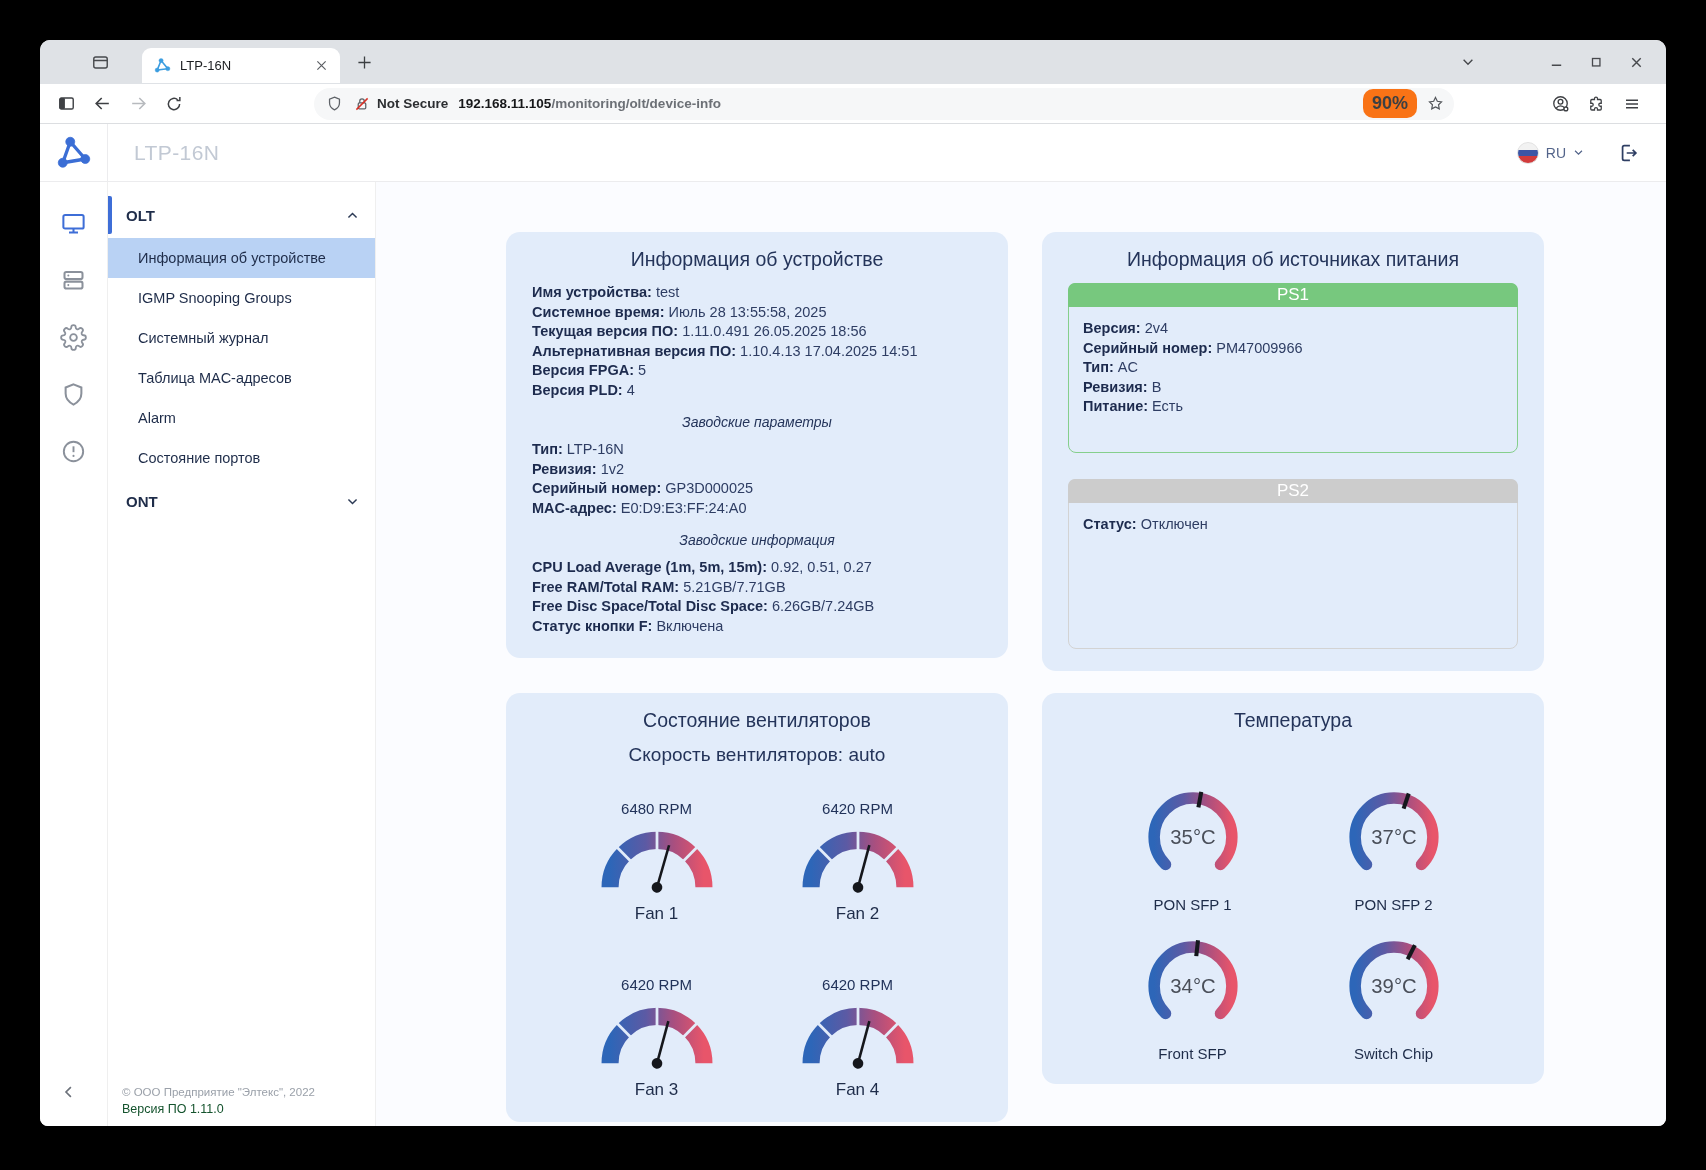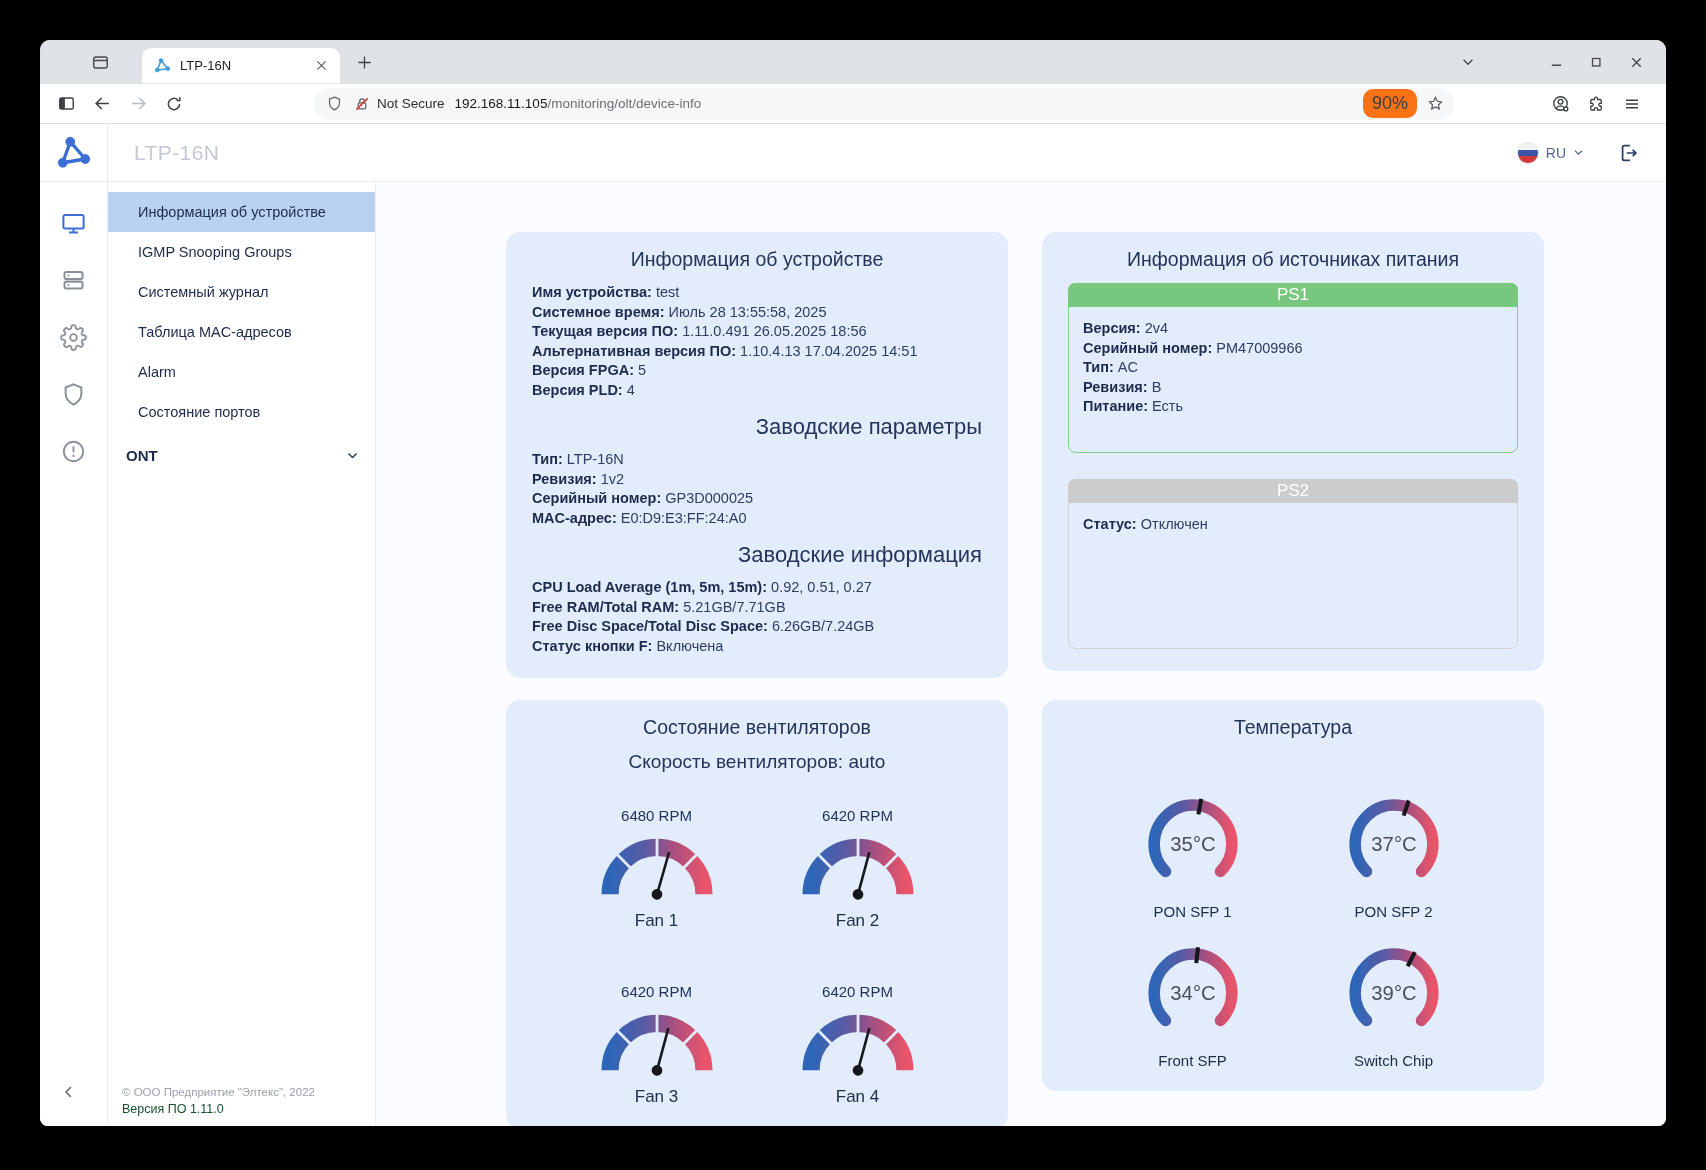--- a/index.html
+++ b/index.html
@@ -16,21 +16,21 @@
          display:flex; align-items:center; padding:0 8px 0 12px; }
   .tab .fav { width:17px; height:17px; flex:none; }
   .tab-title { flex:1; font-size:13px; color:#1c1e21; margin-left:9px; white-space:nowrap; overflow:hidden; }
   .tab-close { width:22px; height:22px; display:flex; align-items:center; justify-content:center; color:#5c5f64; border-radius:4px; }
   .newtab { margin-left:8px; color:#3c4043; }
   .winctl { margin-left:auto; display:flex; align-items:center; color:#3a3c40; }
   .winctl .chrome-btn { margin-right:8px; }
   .winctl .gap { width:48px; }
   .winctl .last { margin-right:14px; }
 
-  .toolbar { height:40px; background:#fff; border-bottom:1px solid #dcdee1; display:flex; align-items:center; padding:0 14px 0 10px; flex:none; }
+  .toolbar { height:40px; background:#fff; border-bottom:1px solid #dcdee1; display:flex; align-items:center; padding:0 14px 0 10px; flex:none;font-weight:bold; }
   .toolbar .chrome-btn { margin-right:4px; color:#3e4044; }
   .dis { color:#b7babe !important; }
   .addressbar { flex:1; height:32px; margin:0 90px 0 120px; background:#f6f7f8; border-radius:16px;
                 display:flex; align-items:center; padding:0 10px 0 12px; font-size:13.5px; }
   .addressbar .sec { color:#2c2e31; margin:0 10px 0 6px; }
   .url { color:#17181a; }
   .url .path { color:#6c7076; }
   .zoom-chip { margin-left:auto; background:#f97316; color:#3c4043; font-size:18px; padding:4px 9px; border-radius:10px; }
   .star { margin-left:10px; color:#54575c; }
 
@@ -58,21 +58,21 @@
   .sub-item.selected { background:#b9d2f4; }
   .menu-footer { margin-top:auto; padding:0 0 10px 14px; }
   .copyright { font-size:11.5px; color:#9aa0a9; margin-bottom:4px; }
   .version { font-size:12.5px; color:#14532d; cursor:pointer; }
 
   
   .main { flex:1; background:#fbfcff; overflow:hidden; padding:50px 122px 0 130px; }
   .grid { display:grid; grid-template-columns:1fr 1fr; gap:22px 34px; align-items:start; }
   .card { background:#e2ecfa; border-radius:14px; padding:16px 26px 22px; color:#1e2c49; }
   .card-title { text-align:center; font-size:19.5px; font-weight:500; color:#24345a; margin-bottom:12px; }
-  .sec-title { text-align:right; font-size:22px; font-weight:500; color:#24345a; margin:14px 0 10px; }
+  .sec-title { text-align:center; font-size:14px; font-weight:500; color:#24345a; margin:14px 0 10px;font-style:italic; }
   .row { font-size:14.5px; line-height:19.5px; }
   .row b { font-weight:700; color:#1d2b4e; }
   .row span { color:#2e3d63; }
 
   
   .ps-box { border:1px solid; border-radius:8px; margin-top:4px; }
   .ps-box.green { border-color:#85cf8c; }
   .ps-box.gray  { border-color:#d3d3d3; }
   .ps-head { height:24px; border-radius:7px 7px 0 0; display:flex; align-items:center; justify-content:center;
              color:#fff; font-size:17px; margin:-1px -1px 0; }
@@ -295,20 +295,28 @@
             </svg>
         </span>
         <span class="rail-icon collapse">
           <svg class="icon" width="18" height="18" viewBox="0 0 24 24" fill="none" stroke="currentColor" stroke-width="2.2">
               <path d="M14.5 5.5L8 12l6.5 6.5"></path>
             </svg>
         </span>
       </div>
 
       <div class="menu">
+        <div class="group-row open">
+          <span>OLT</span>
+          <span class="chev">
+            <svg class="icon" width="13" height="13" viewBox="0 0 16 16" fill="none" stroke="currentColor" stroke-width="1.8">
+                <path d="M3 10.5l5-5 5 5"></path>
+              </svg>
+          </span>
+        </div>
         <div class="sub-item selected">Информация об устройстве</div>
         <div class="sub-item">IGMP Snooping Groups</div>
         <div class="sub-item">Системный журнал</div>
         <div class="sub-item">Таблица MAC-адресов</div>
         <div class="sub-item">Alarm</div>
         <div class="sub-item">Состояние портов</div>
         <div class="group-row">
           <span>ONT</span>
           <span class="chev">
             <svg class="icon" width="13" height="13" viewBox="0 0 16 16" fill="none" stroke="currentColor" stroke-width="1.8">

